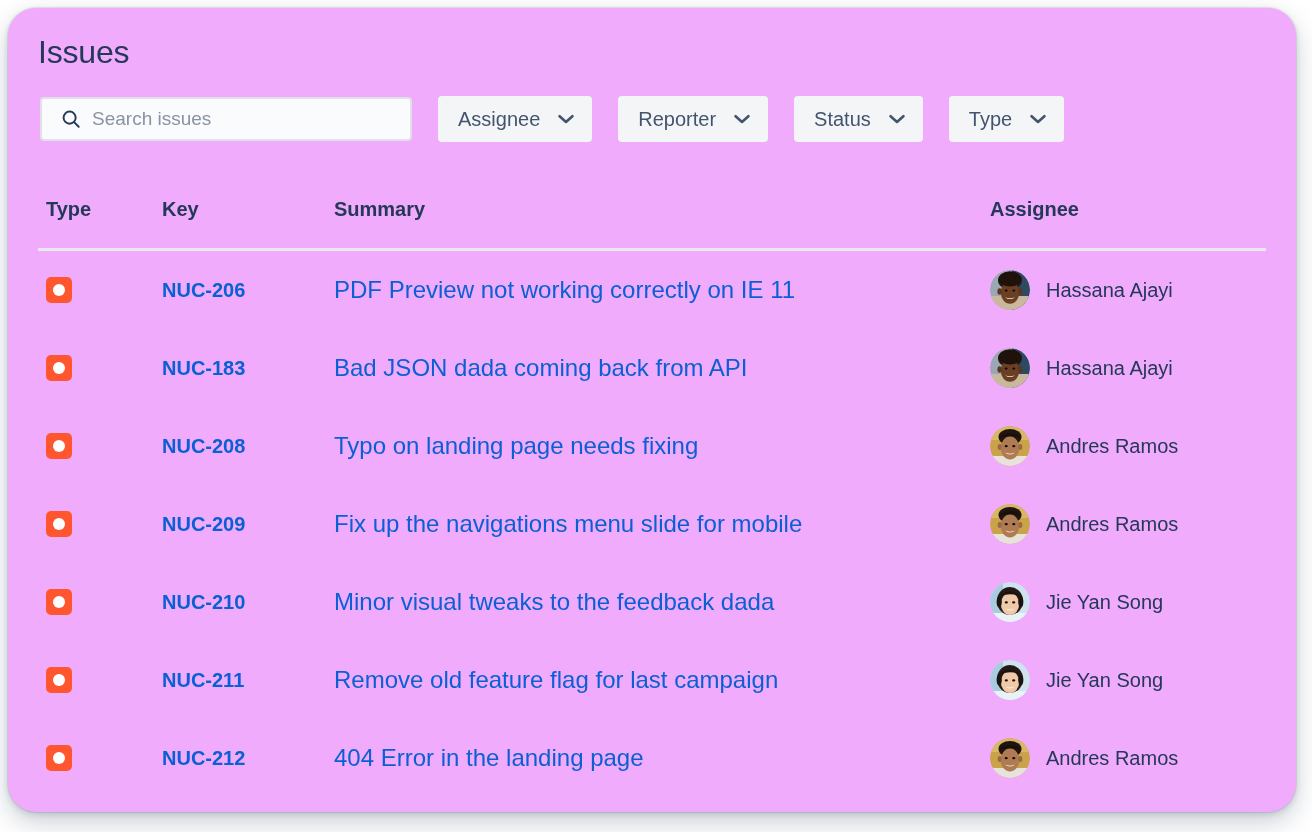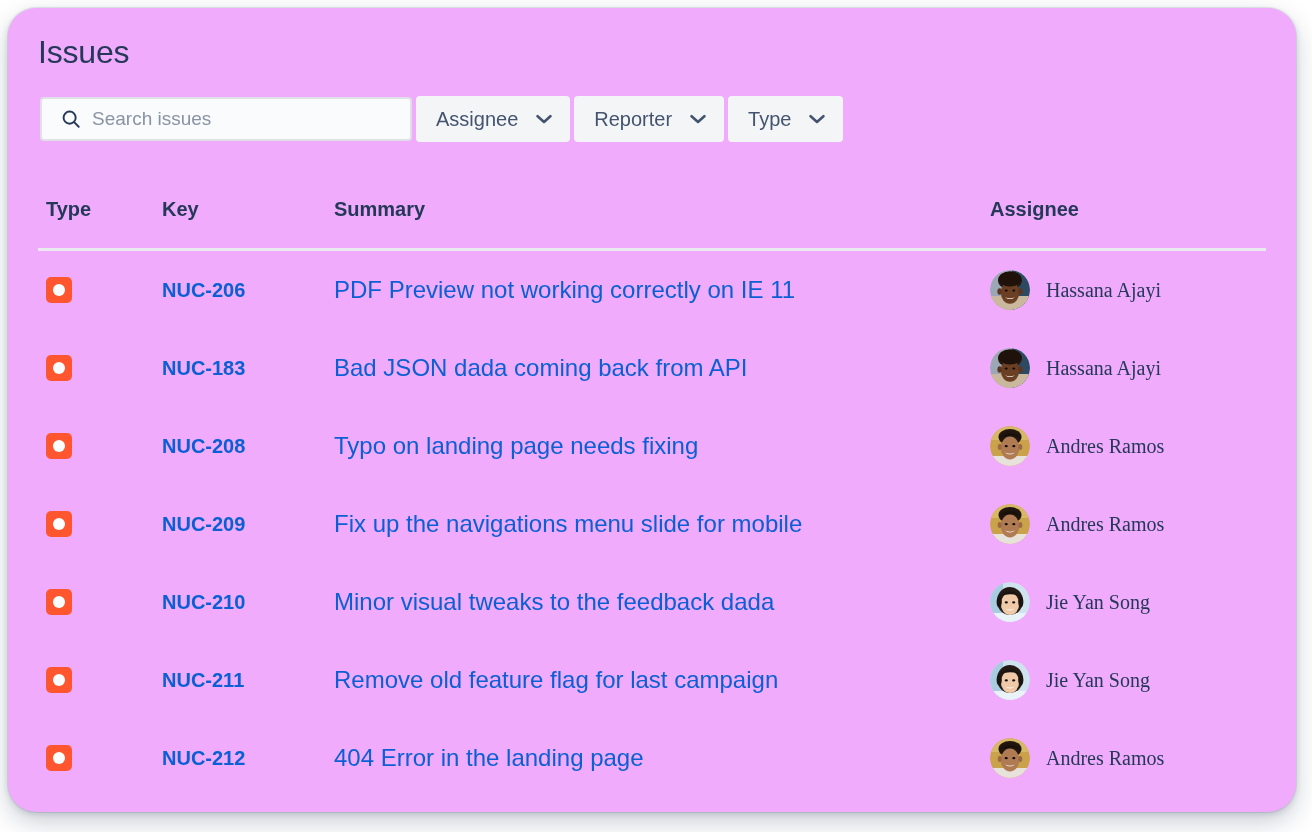--- a/index.html
+++ b/index.html
@@ -39,21 +39,21 @@
     line-height: 40px;
   }
 
   
   #filter-bar {
     position: absolute;
     left: 32px;
     top: 88px;
     display: flex;
     align-items: center;
-    gap: 4px;
+    gap: 26px;
   }
 
   .search-box {
     width: 372px;
     height: 44px;
     box-sizing: border-box;
     background: #FAFBFC;
     border: 2px solid #DFE1E6;
     border-radius: 4px;
     display: flex;
@@ -174,21 +174,21 @@
     cursor: pointer;
   }
   .summary-link {
     font-size: 24px;
     font-weight: 400;
     color: #0B5FD4;
     text-decoration: none;
     cursor: pointer;
   }
 
-  .assignee-cell { gap: 16px; font-family: Liberation Serif, serif; }
+  .assignee-cell { gap: 16px; }
   .avatar {
     width: 40px;
     height: 40px;
     border-radius: 50%;
     flex: 0 0 auto;
     display: block;
     overflow: hidden;
   }
   .assignee-name {
     font-size: 20px;
@@ -219,20 +219,26 @@
       </svg>
     </button>
 
     <button class="filter-chip">
       <span class="clabel">Reporter</span>
       <svg class="chev" viewBox="0 0 16 10" fill="none">
         <path d="M1.6 2.2 L8 8 L14.4 2.2" stroke="#44546F" stroke-width="2.6" stroke-linecap="round" stroke-linejoin="round"></path>
       </svg>
     </button>
 
+    <button class="filter-chip">
+      <span class="clabel">Status</span>
+      <svg class="chev" viewBox="0 0 16 10" fill="none">
+        <path d="M1.6 2.2 L8 8 L14.4 2.2" stroke="#44546F" stroke-width="2.6" stroke-linecap="round" stroke-linejoin="round"></path>
+      </svg>
+    </button>
 
     <button class="filter-chip">
       <span class="clabel">Type</span>
       <svg class="chev" viewBox="0 0 16 10" fill="none">
         <path d="M1.6 2.2 L8 8 L14.4 2.2" stroke="#44546F" stroke-width="2.6" stroke-linecap="round" stroke-linejoin="round"></path>
       </svg>
     </button>
 
   </div>
 

